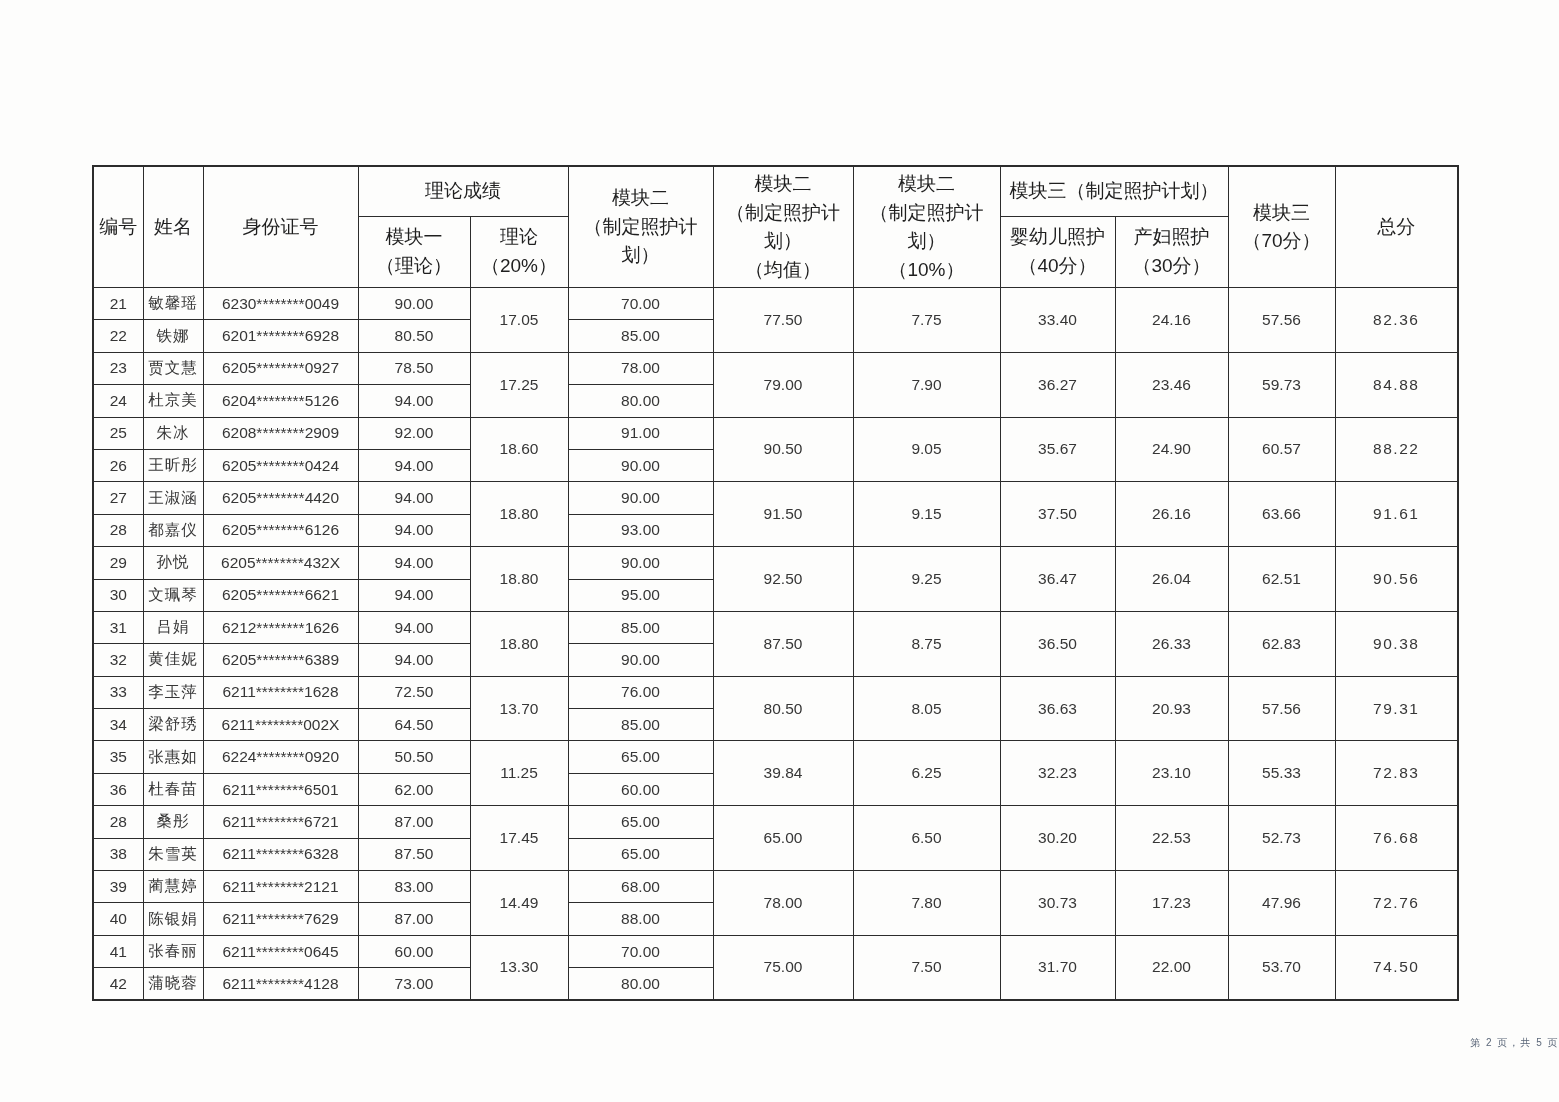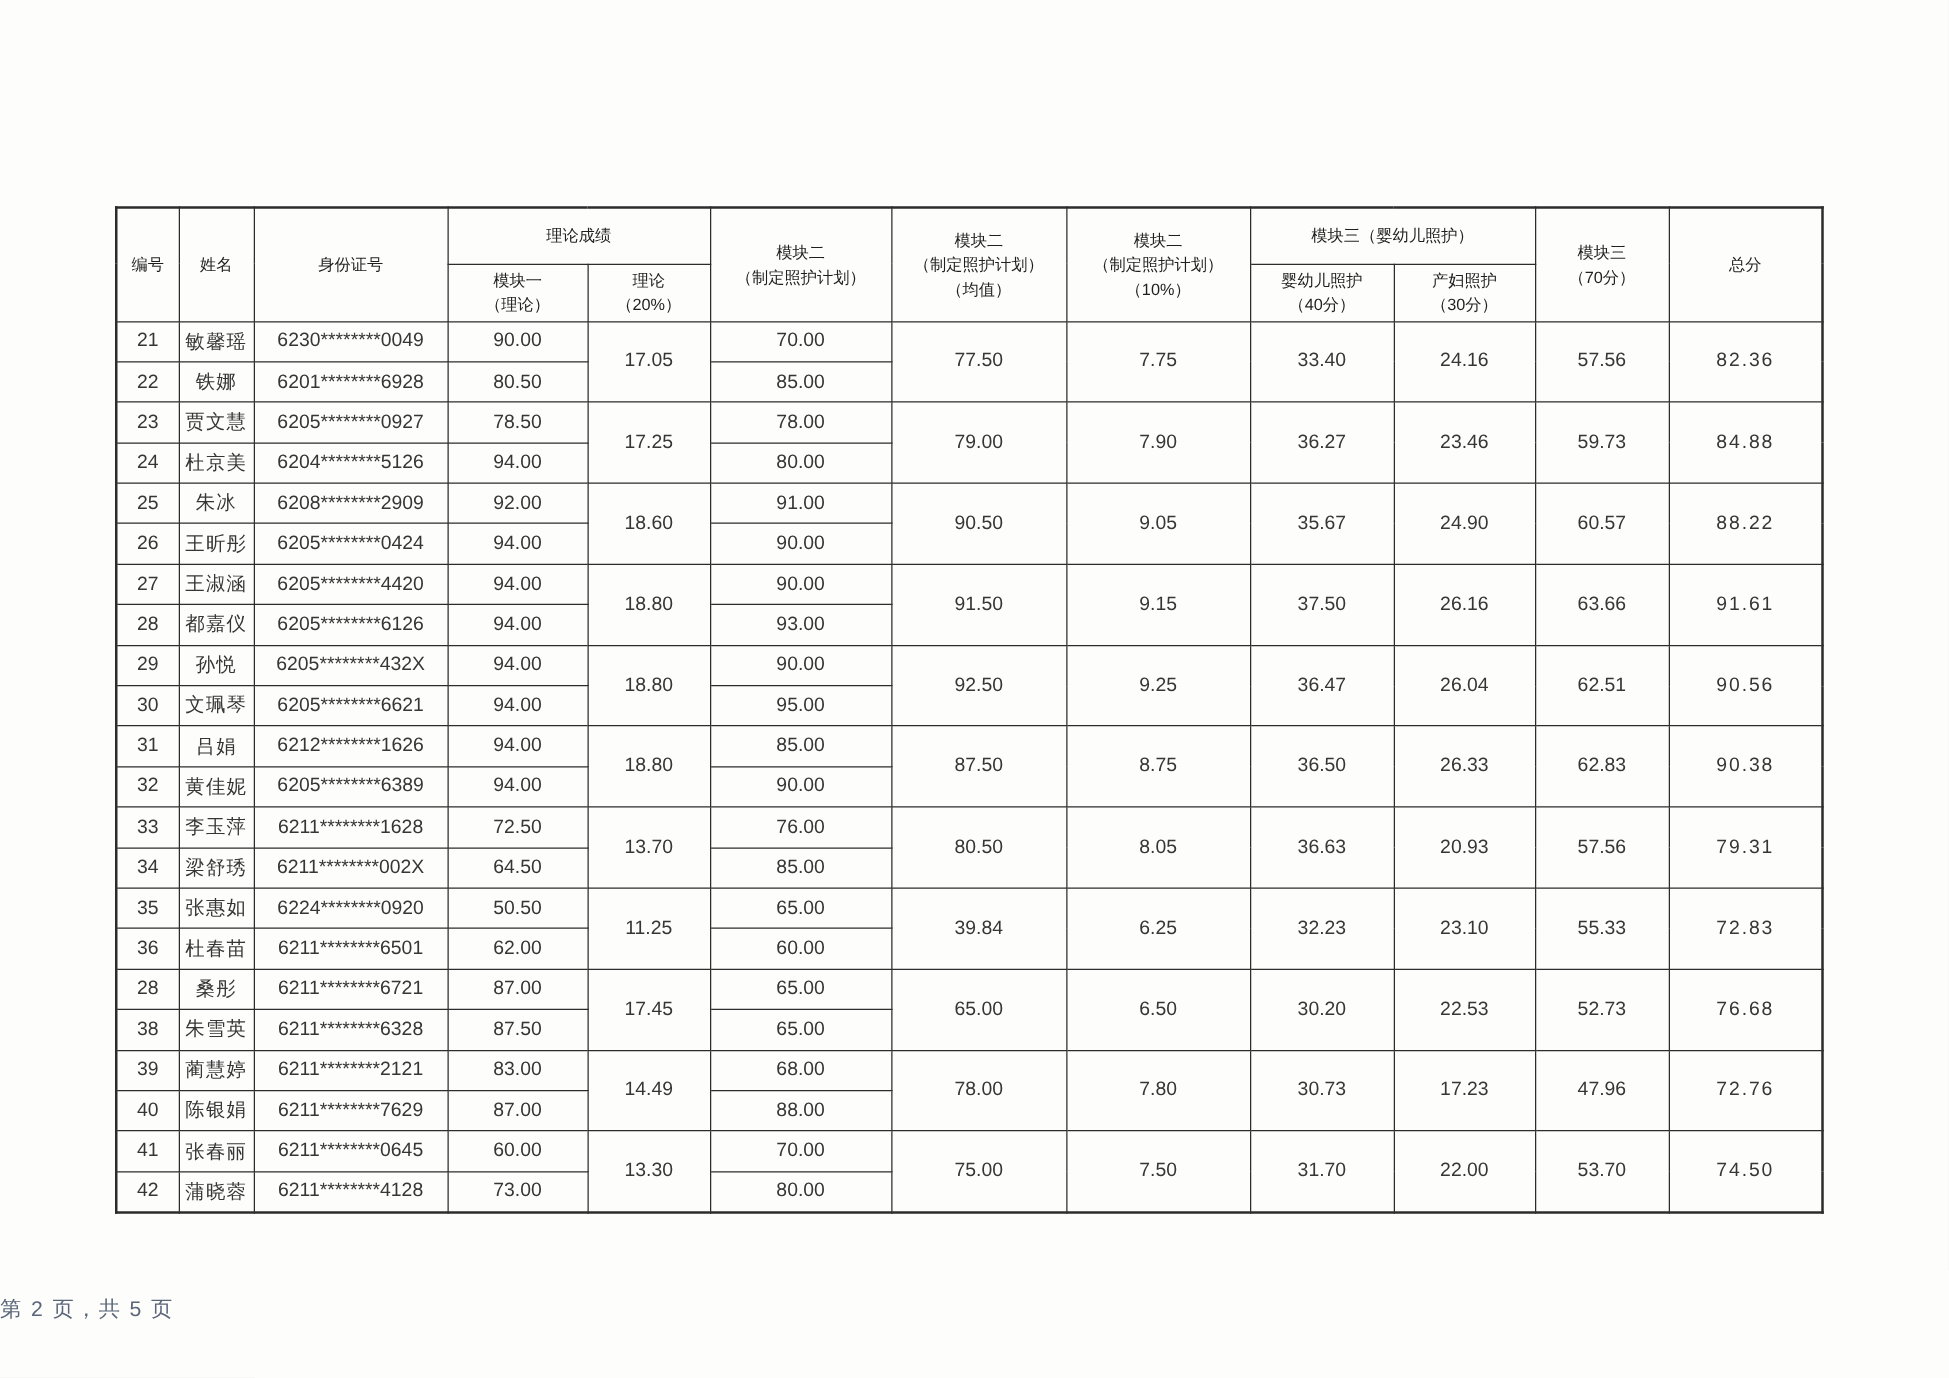--- a/index.html
+++ b/index.html
@@ -22,43 +22,43 @@
     table-layout:fixed;
     border:2px solid #2c2c2c;
   }
   .score-table th, .score-table td {
     border:1.5px solid #2c2c2c;
     text-align:center;
     vertical-align:middle;
     overflow:hidden;
   }
   .score-table thead th {
-    font-size:13px;
+    font-size:19px;
     font-weight:normal;
     color:#1f1f1f;
     white-space:pre-line;
     line-height:1.5;
     padding:3px 2px;
   }
   .score-table thead tr { height:45px; }
   .score-table tbody td {
     font-size:15.5px;
     color:#363636;
     height:32.4px;
     padding:0 2px;
   }
   .c-name { letter-spacing:1px;margin-top:16px; }
   .c-num  { font-family:"Liberation Sans", sans-serif; }
   .c-total { letter-spacing:1.5px; font-size:15px; }
   .footer {
     position:absolute;
     left:0; top:1036px;
     width:100%;
-    text-align:left;
-    font-size:17px;
+    text-align:right;
+    font-size:10px;
     color:#5a6678;
     letter-spacing:1.5px;
   }
 </style>
 </head>
 <body>
 
 <div class="page">
 
   <table class="score-table">
@@ -83,21 +83,21 @@
         <th rowspan="2">身份证号</th>
         <th colspan="2">理论成绩</th>
         <th rowspan="2">模块二
 （制定照护计划）</th>
         <th rowspan="2">模块二
 （制定照护计划）
 （均值）</th>
         <th rowspan="2">模块二
 （制定照护计划）
 （10%）</th>
-        <th colspan="2">模块三（婴幼儿照护）</th>
+        <th colspan="2">模块三（制定照护计划）</th>
         <th rowspan="2">模块三
 （70分）</th>
         <th rowspan="2">总分</th>
       </tr>
       <tr>
         <th>模块一
 （理论）</th>
         <th>理论
 （20%）</th>
         <th>婴幼儿照护

